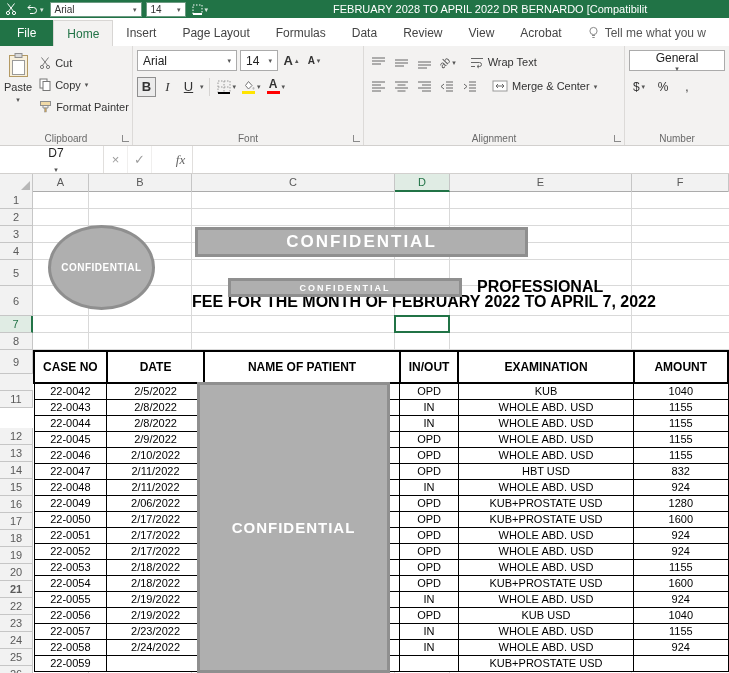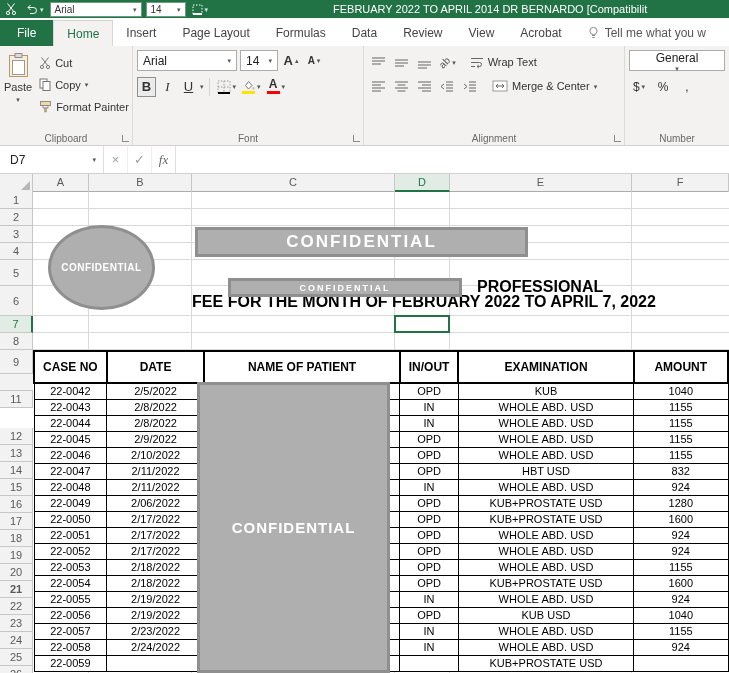--- a/index.html
+++ b/index.html
@@ -59,23 +59,23 @@
   .a-row { display:flex; align-items:center; gap:3px; height:24px; }
   .ab { font-size:10px; color:#555; transform:rotate(-45deg); display:inline-block; }
   .txt-btn { display:flex; align-items:center; gap:4px; height:21px; padding:0 3px; margin-left:6px; }
 
   .g-num { width:170px; border-right:none; }
   .cb-general { width:96px;flex-direction:column; }
   .n-row { display:flex; align-items:center; gap:4px; margin-top:5px; }
 
   
   .formulabar { position:absolute; top:146px; left:0; right:0; height:28px; background:#fff; border-bottom:1px solid #d2d0ce; display:flex; align-items:stretch; }
-  .namebox { width:104px; display:flex; align-items:center; justify-content:space-between; padding:0 7px 0 10px; font-size:12px; color:#222; border-right:1px solid #e1dfdd; }
+  .namebox { width:104px; display:flex; align-items:center; justify-content:space-between; padding:0 7px 0 16px; font-size:12px; color:#222; border-right:1px solid #e1dfdd;flex-direction:column; }
   .fb-btn { width:24px; display:flex; align-items:center; justify-content:center; color:#9d9d9d; font-size:13px; border-right:1px solid #f0efee; }
-  .fb-btn.fx { font-style:italic; font-family:"Liberation Serif",serif; color:#666; border-right:1px solid #e1dfdd; }
+  .fb-btn.fx { font-style:italic; font-family:"Liberation Serif",serif; color:#666; border-right:1px solid #e1dfdd;margin-left:17px; }
   .fb-input { flex:1; font-size:12px; padding:0 6px; display:flex; align-items:center; color:#222; }
 
   
   .sheet { position:absolute; top:174px; left:0; width:729px; height:499px; background:#fff; }
   .colheads { display:flex; height:18px; background:#f2f2f2; border-bottom:1px solid #ababab; }
   .corner { position:relative; width:33px; height:18px; background:#f2f2f2; border-right:1px solid #c6c6c6; flex:none; }
   .corner::after { content:""; position:absolute; right:2px; bottom:2px; border-left:9px solid transparent; border-bottom:9px solid #b7b7b7; }
   .col-h { height:18px; line-height:17px; text-align:center; font-size:11px; color:#5a5a5a; border-right:1px solid #c6c6c6; flex:none; }
   .col-h.hl { background:#e0ece4; color:#217346; border-bottom:2px solid #217346; }
   .grid { position:relative; display:flex; height:481px; overflow:hidden; }
@@ -131,21 +131,21 @@
       <span>14</span>
       <span class="dd">▾</span>
     </div>
     <span class="qat-btn">
       <svg width="11" height="11" viewBox="0 0 11 11">
           <rect x="1" y="1" width="9" height="9" fill="none" stroke="#fff" stroke-dasharray="1.5,1.5"></rect>
           <path d="M1 10 H10" stroke="#fff" stroke-width="2"></path>
         </svg>
       <span class="dd">▾</span>
     </span>
-    <div class="tb-title">FEBRUARY 2022 TO APRIL 2014  DR BERNARDO  [Compatibilit</div>
+    <div class="tb-title">FEBRUARY 2028 TO APRIL 2022  DR BERNARDO  [Compatibilit</div>
   </div>
 
   <div class="tabrow">
     <div class="tab file">File</div>
     <div class="tab active">Home</div>
     <div class="tab">Insert</div>
     <div class="tab">Page Layout</div>
     <div class="tab">Formulas</div>
     <div class="tab">Data</div>
     <div class="tab">Review</div>

